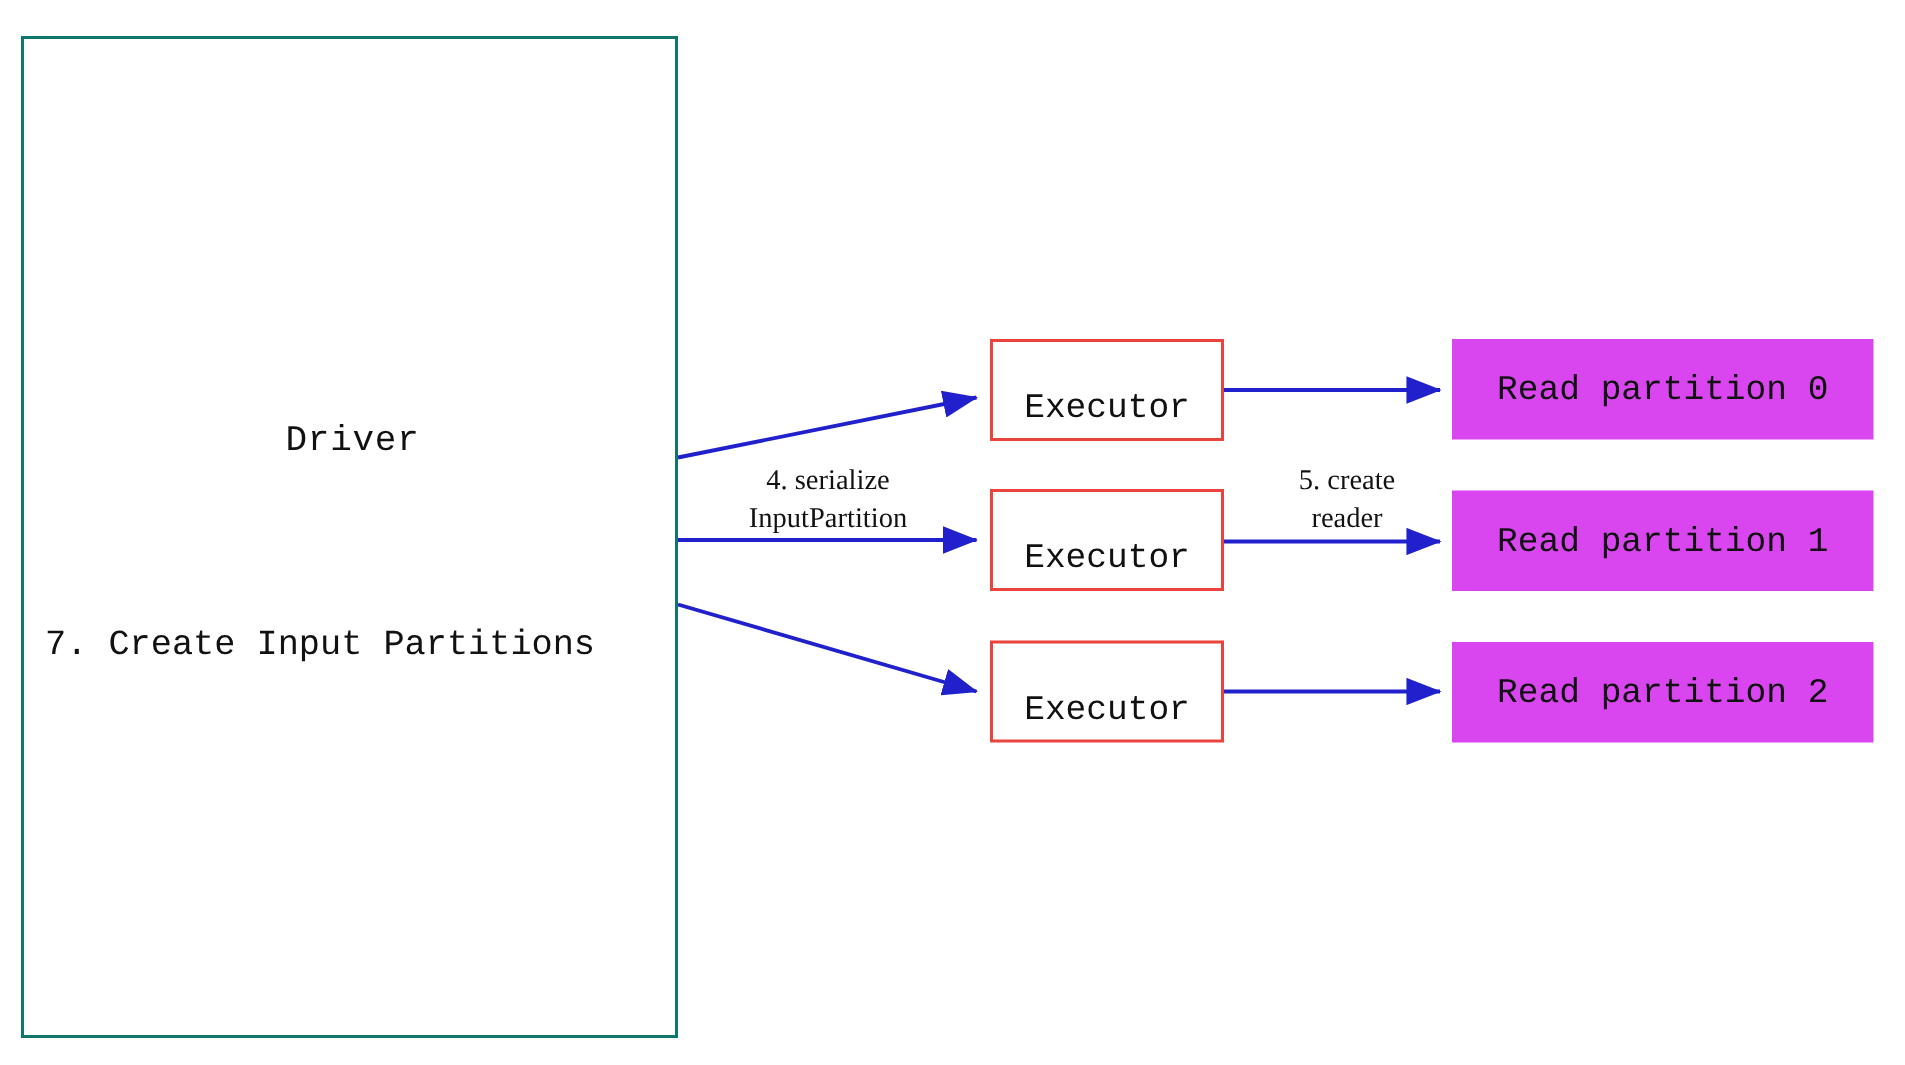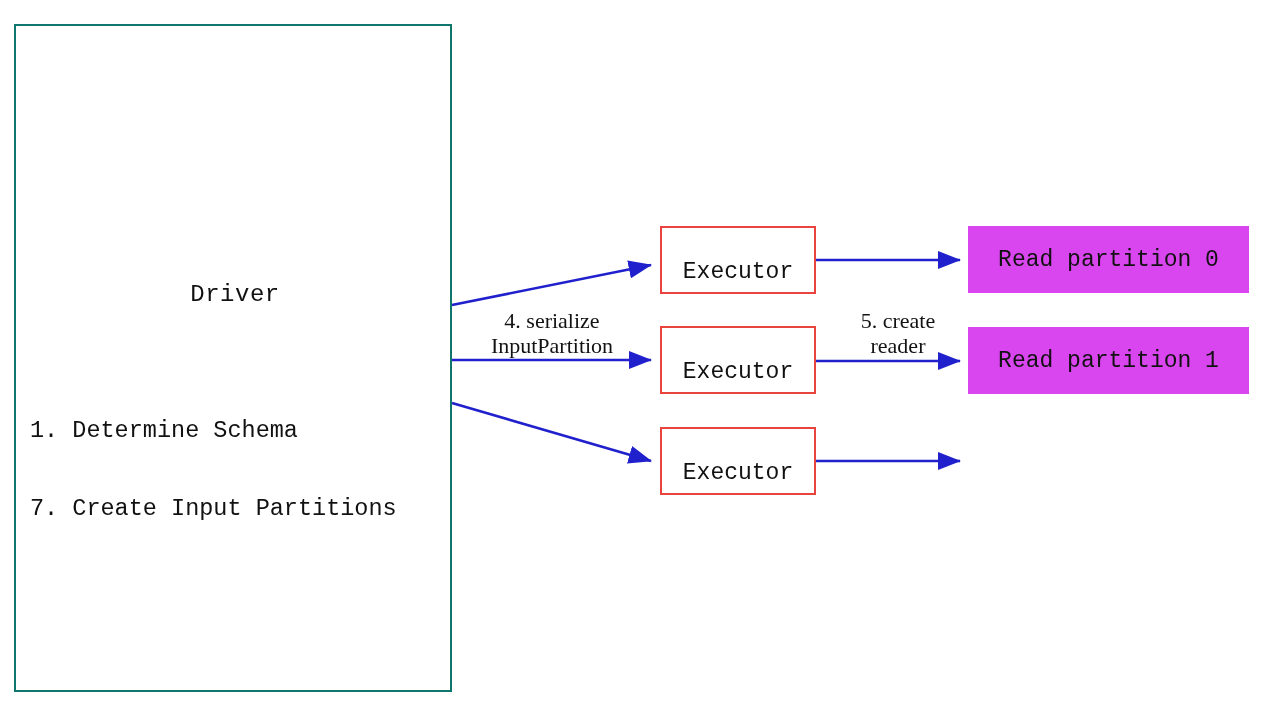--- a/index.html
+++ b/index.html
@@ -116,21 +116,21 @@
     white-space: pre;
   }
   .part-0 { left: 968px; top: 226px; }
   .part-1 { left: 968px; top: 327px; }
   .part-2 { left: 968px; top: 428px; }
 
   
   .edge-label {
     position: absolute;
     font-family: "Liberation Serif", "DejaVu Serif", serif;
-    font-size: 22px;
+    font-size: 19px;
     line-height: 25px;
     color: #121212;
     text-align: center;
     white-space: pre-line;
   }
   .label-serialize {
     left: 466px;
     top: 308px;
     width: 172px;
   }
@@ -161,40 +161,42 @@
     <line x1="816" y1="260" x2="960" y2="260" stroke="#2020cc" stroke-width="2.6" marker-end="url(#arrowhead)"></line>
 
     <line x1="816" y1="361" x2="960" y2="361" stroke="#2020cc" stroke-width="2.6" marker-end="url(#arrowhead)"></line>
 
     <line x1="816" y1="461" x2="960" y2="461" stroke="#2020cc" stroke-width="2.6" marker-end="url(#arrowhead)"></line>
   </svg>
 
   <div class="driver-box">
     <div class="driver-title">Driver</div>
     <div class="driver-steps">
-      <div class="step-line">1. Determine Schema</div>
       <div class="step-line">7. Create Input Partitions</div>
     </div>
   </div>
 
   <div class="executor-box exec-0">
     <div class="executor-label">Executor</div>
   </div>
   <div class="executor-box exec-1">
     <div class="executor-label">Executor</div>
   </div>
   <div class="executor-box exec-2">
     <div class="executor-label">Executor</div>
   </div>
 
   <div class="partition-box part-0">
     <div class="partition-label">Read partition 0</div>
   </div>
   <div class="partition-box part-1">
     <div class="partition-label">Read partition 1</div>
+  </div>
+  <div class="partition-box part-2">
+    <div class="partition-label">Read partition 2</div>
   </div>
 
   <div class="edge-label label-serialize">4. serialize
 InputPartition</div>
   <div class="edge-label label-create-reader">5. create
 reader</div>
 
 </div>
 
 </body></html>

